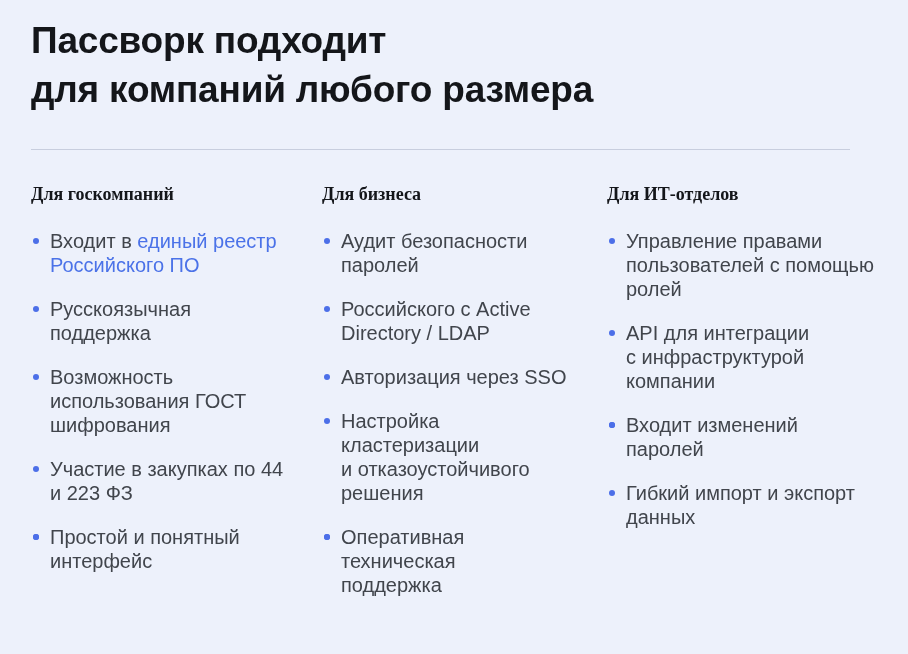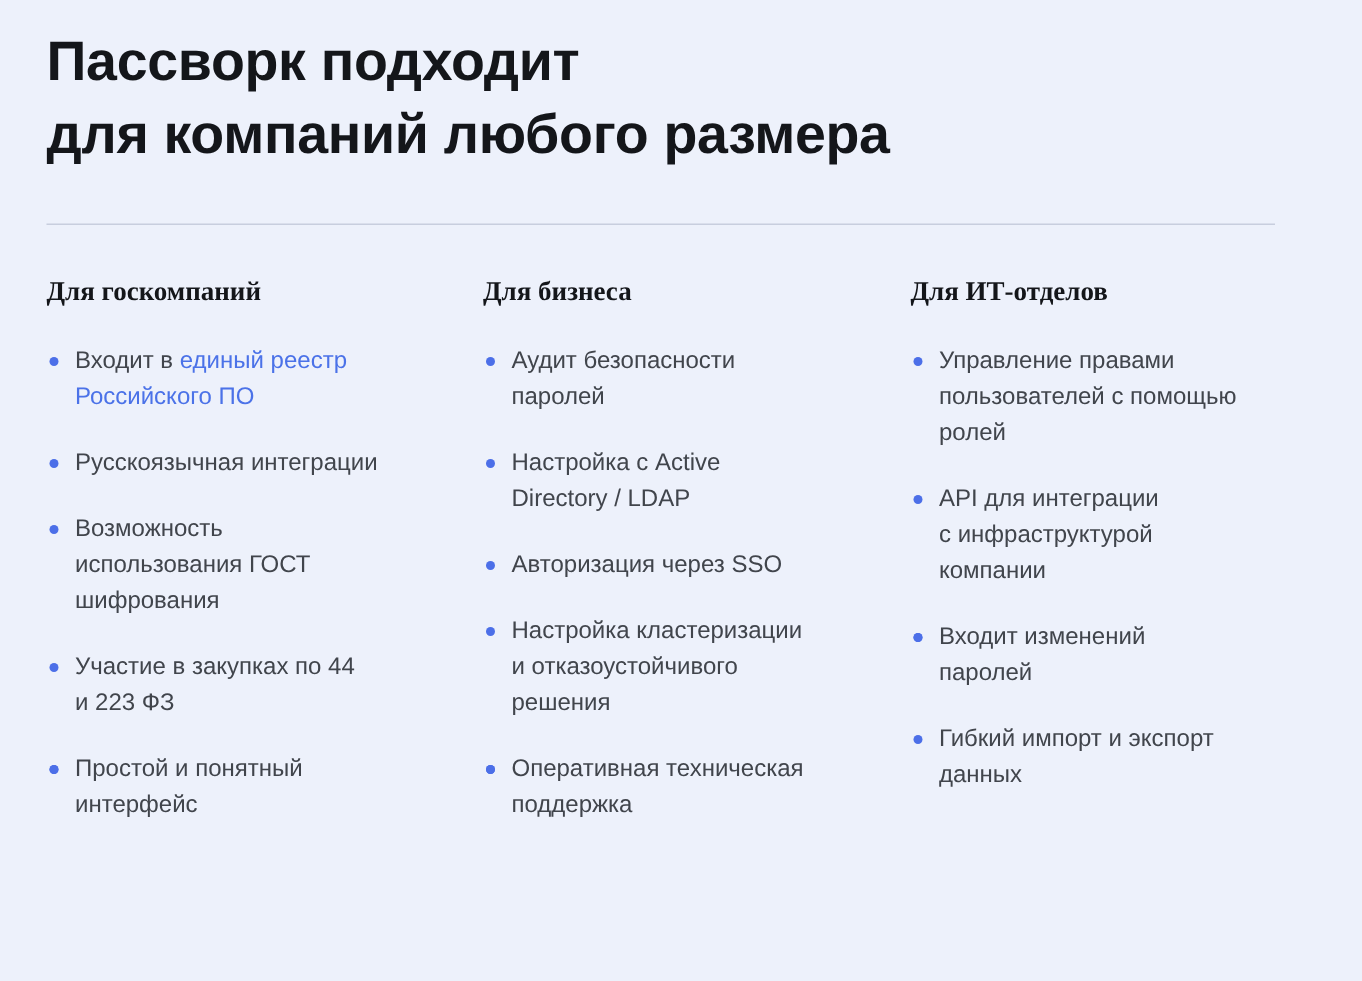--- a/index.html
+++ b/index.html
@@ -68,21 +68,21 @@
   .feature-list {
     list-style: none;
     margin: 0;
     padding: 0;
   }
 
   .feature-item {
     position: relative;
     padding-left: 19px;
     margin-bottom: 20px;
-    font-size: 16px;
+    font-size: 20px;
     line-height: 24px;
     color: #41454c;
   }
   .feature-item:last-child {
     margin-bottom: 0;
   }
   .feature-item .bullet {
     position: absolute;
     left: 2px;
     top: 9px;
@@ -115,21 +115,21 @@
     <div class="column column-0">
       <h2 class="column-title">Для госкомпаний</h2>
       <ul class="feature-list">
         <li class="feature-item">
           <span class="bullet"></span>
           <span class="txt"><span>Входит в </span><span class="link">единый реестр
 Российского ПО</span></span>
         </li>
         <li class="feature-item">
           <span class="bullet"></span>
-          <span class="txt">Русскоязычная интеграции</span>
+          <span class="txt">Русскоязычная поддержка</span>
         </li>
         <li class="feature-item">
           <span class="bullet"></span>
           <span class="txt">Возможность
 использования ГОСТ
 шифрования</span>
         </li>
         <li class="feature-item">
           <span class="bullet"></span>
           <span class="txt">Участие в закупках по 44
@@ -149,21 +149,21 @@
     <div class="column column-1">
       <h2 class="column-title">Для бизнеса</h2>
       <ul class="feature-list">
         <li class="feature-item">
           <span class="bullet"></span>
           <span class="txt">Аудит безопасности
 паролей</span>
         </li>
         <li class="feature-item">
           <span class="bullet"></span>
-          <span class="txt">Настройка с Active
+          <span class="txt">Российского с Active
 Directory / LDAP</span>
         </li>
         <li class="feature-item">
           <span class="bullet"></span>
           <span class="txt">Авторизация через SSO</span>
         </li>
         <li class="feature-item">
           <span class="bullet"></span>
           <span class="txt">Настройка кластеризации
 и отказоустойчивого

